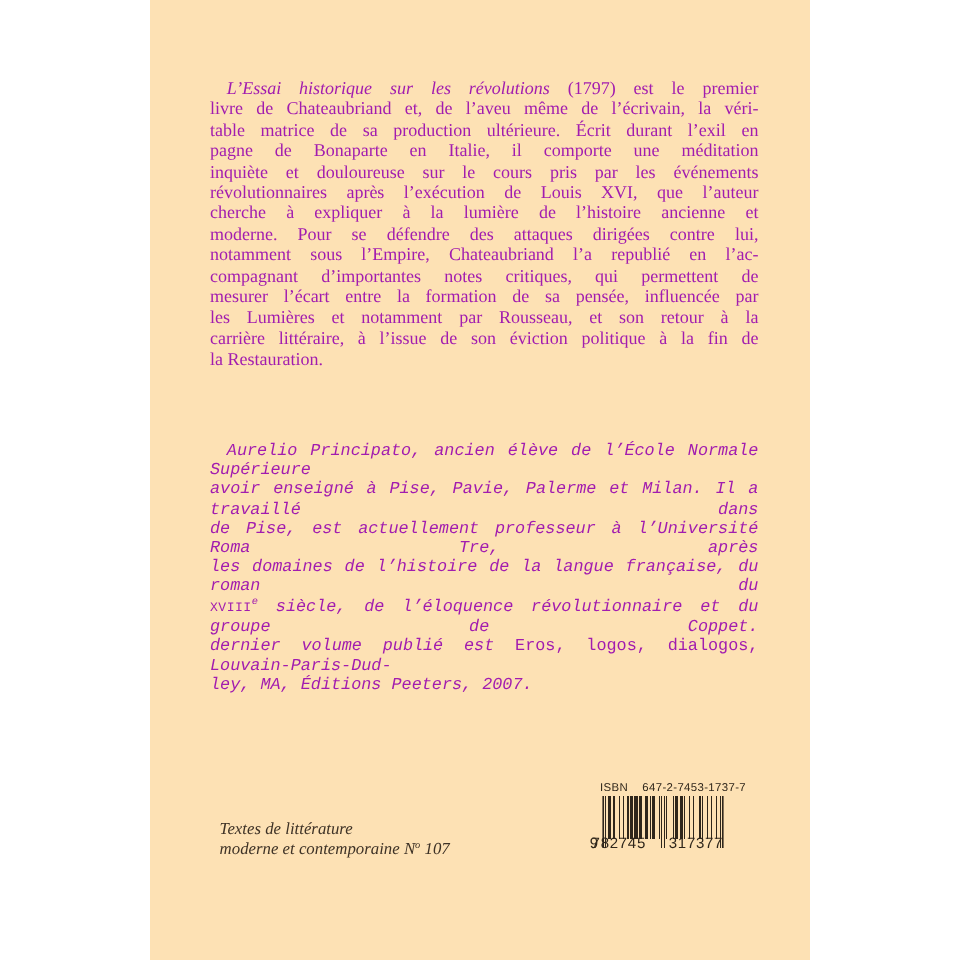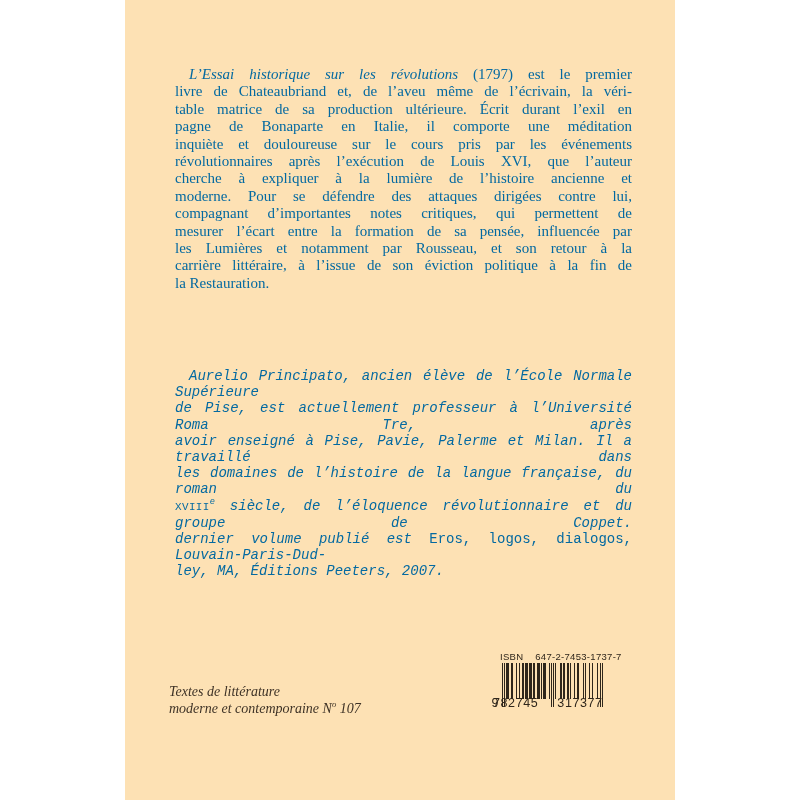--- a/index.html
+++ b/index.html
@@ -1,33 +1,33 @@
 <!DOCTYPE html>
 <html><head>
 <meta charset="utf-8">
 <style>
   html,body{margin:0;padding:0;background:#ffffff;}
   .canvas{position:relative;width:800px;height:800px;background:#ffffff;overflow:hidden;
           font-family:"Liberation Serif", serif;}
   .paper{position:absolute;left:125px;top:0;width:550px;height:800px;background:#fde1b4;}
 
-  .para{position:absolute;left:50px;width:457px;color:#0369a1;}
+  .para{position:absolute;left:50px;width:457px;color:#a21caf;}
   .summary{top:66px;font-size:15px;line-height:17.4px;font-style:normal;}
   .bio{top:368px;font-size:14px;line-height:16.2px;font-style:italic;font-family:Liberation Mono, monospace;}
 
   .line{text-align:justify;text-align-last:justify;}
   .line.last{text-align-last:left;}
   .line.indent{text-indent:14px;}
 
   .seg-i{font-style:italic;}
   .seg-r{font-style:normal;}
   .seg-sc{font-style:normal;font-size:0.78em;letter-spacing:0.4px;}
   .seg-sup{vertical-align:super;font-size:0.62em;line-height:0;}
 
-  .series{position:absolute;left:44px;top:684px;width:300px;color:#3e3226;
+  .series{position:absolute;left:58px;top:684px;width:300px;color:#3e3226;
           font-size:14px;line-height:16.5px;font-style:italic;}
   .series .line{text-align:left;text-align-last:left;}
 
   .barcode{position:absolute;left:365px;top:651px;width:116px;height:62px;color:#2f261b;}
   .isbn-label{position:absolute;left:10px;top:0;width:105px;text-align:center;
               font-family:"Liberation Sans", sans-serif;font-size:9.5px;letter-spacing:0.3px;
               word-spacing:3px;white-space:pre;}
   .bars{position:absolute;left:12px;top:12px;width:101px;height:44px;}
   .bc-digit{position:absolute;top:45px;font-family:"Liberation Sans", sans-serif;
             font-size:12.5px;letter-spacing:0.6px;}
@@ -43,31 +43,32 @@
 
     <div class="para summary">
         <div class="line indent"><span class="seg-i">L’Essai historique sur les révolutions</span><span> (1797) est le premier</span></div>
         <div class="line"><span>livre de Chateaubriand et, de l’aveu même de l’écrivain, la véri-</span></div>
         <div class="line"><span>table matrice de sa production ultérieure. Écrit durant l’exil en</span></div>
         <div class="line"><span>pagne de Bonaparte en Italie, il comporte une méditation</span></div>
         <div class="line"><span>inquiète et douloureuse sur le cours pris par les événements</span></div>
         <div class="line"><span>révolutionnaires après l’exécution de Louis XVI, que l’auteur</span></div>
         <div class="line"><span>cherche à expliquer à la lumière de l’histoire ancienne et</span></div>
         <div class="line"><span>moderne. Pour se défendre des attaques dirigées contre lui,</span></div>
+        <div class="line"><span>notamment sous l’Empire, Chateaubriand l’a republié en l’ac-</span></div>
         <div class="line"><span>compagnant d’importantes notes critiques, qui permettent de</span></div>
         <div class="line"><span>mesurer l’écart entre la formation de sa pensée, influencée par</span></div>
         <div class="line"><span>les Lumières et notamment par Rousseau, et son retour à la</span></div>
         <div class="line"><span>carrière littéraire, à l’issue de son éviction politique à la fin de</span></div>
         <div class="line last"><span>la Restauration.</span></div>
       </div>
 
     <div class="para bio">
         <div class="line indent"><span>Aurelio Principato, ancien élève de l’École Normale Supérieure</span></div>
+        <div class="line"><span>avoir enseigné à Pise, Pavie, Palerme et Milan. Il a travaillé dans</span></div>
         <div class="line"><span>de Pise, est actuellement professeur à l’Université Roma Tre, après</span></div>
-        <div class="line"><span>avoir enseigné à Pise, Pavie, Palerme et Milan. Il a travaillé dans</span></div>
         <div class="line"><span>les domaines de l’histoire de la langue française, du roman du</span></div>
         <div class="line"><span class="seg-sc">XVIII</span><span class="seg-sup">e</span><span> siècle, de l’éloquence révolutionnaire et du groupe de Coppet.</span></div>
         <div class="line"><span>dernier volume publié est </span><span class="seg-r">Eros, logos, dialogos,</span><span> Louvain-Paris-Dud-</span></div>
         <div class="line last"><span>ley, MA, Éditions Peeters, 2007.</span></div>
       </div>
 
     <div class="series">
         <div class="line last"><span>Textes de littérature</span></div>
         <div class="line last"><span>moderne et contemporaine N</span><span class="seg-sup">o</span><span> 107</span></div>
       </div>

